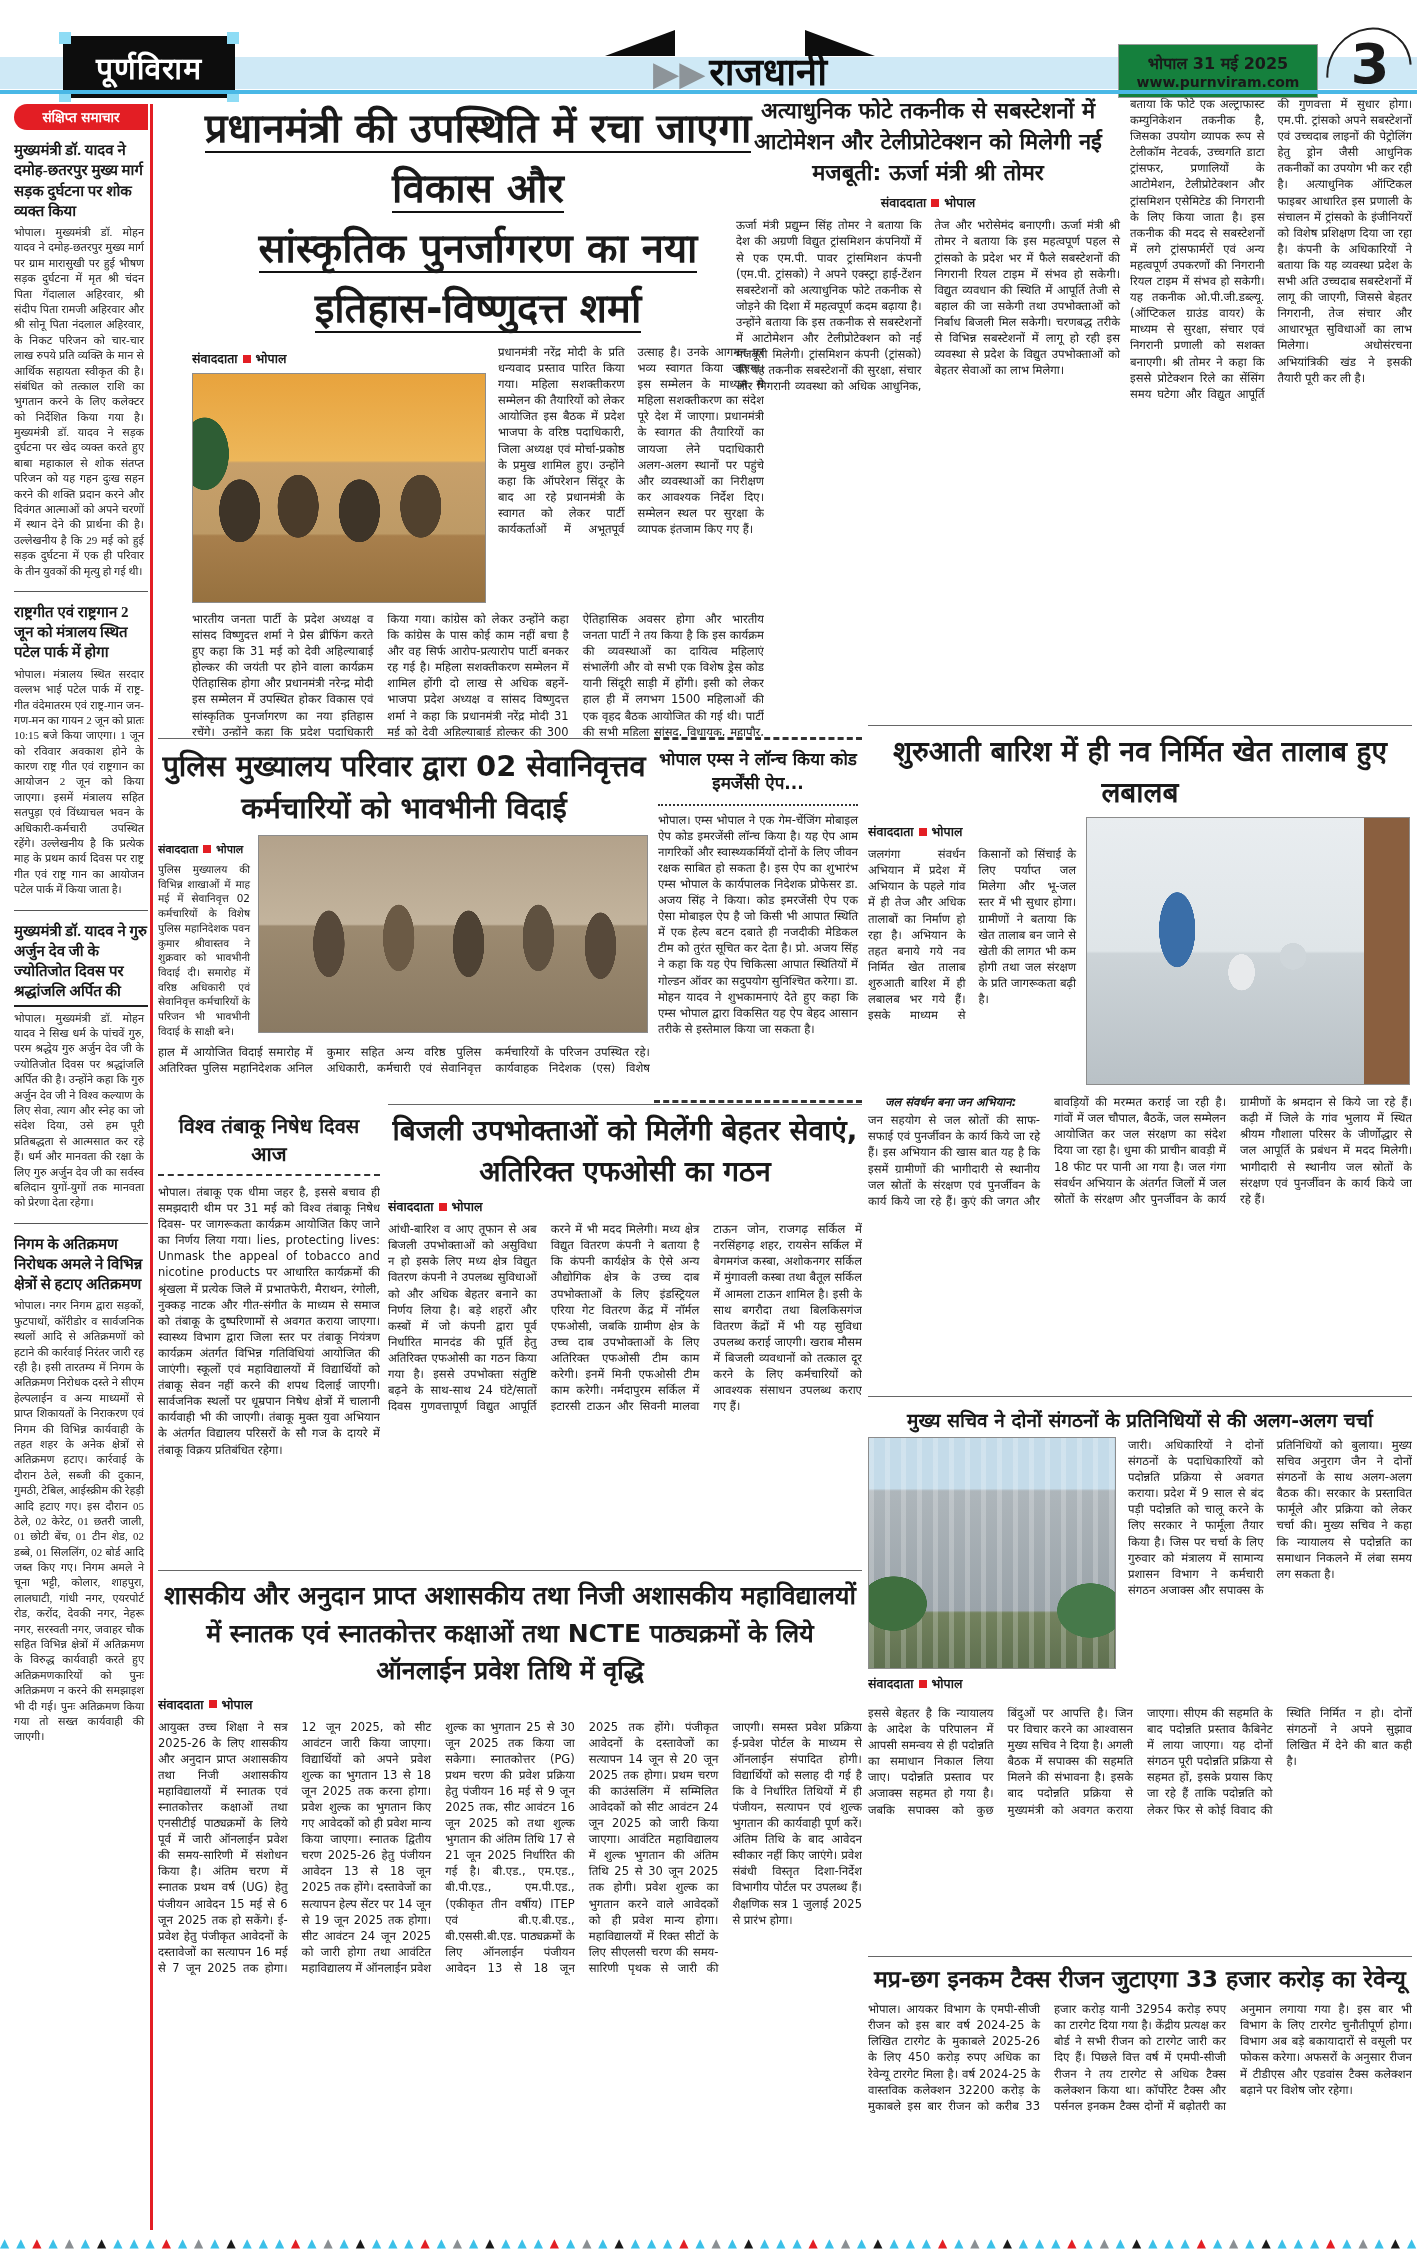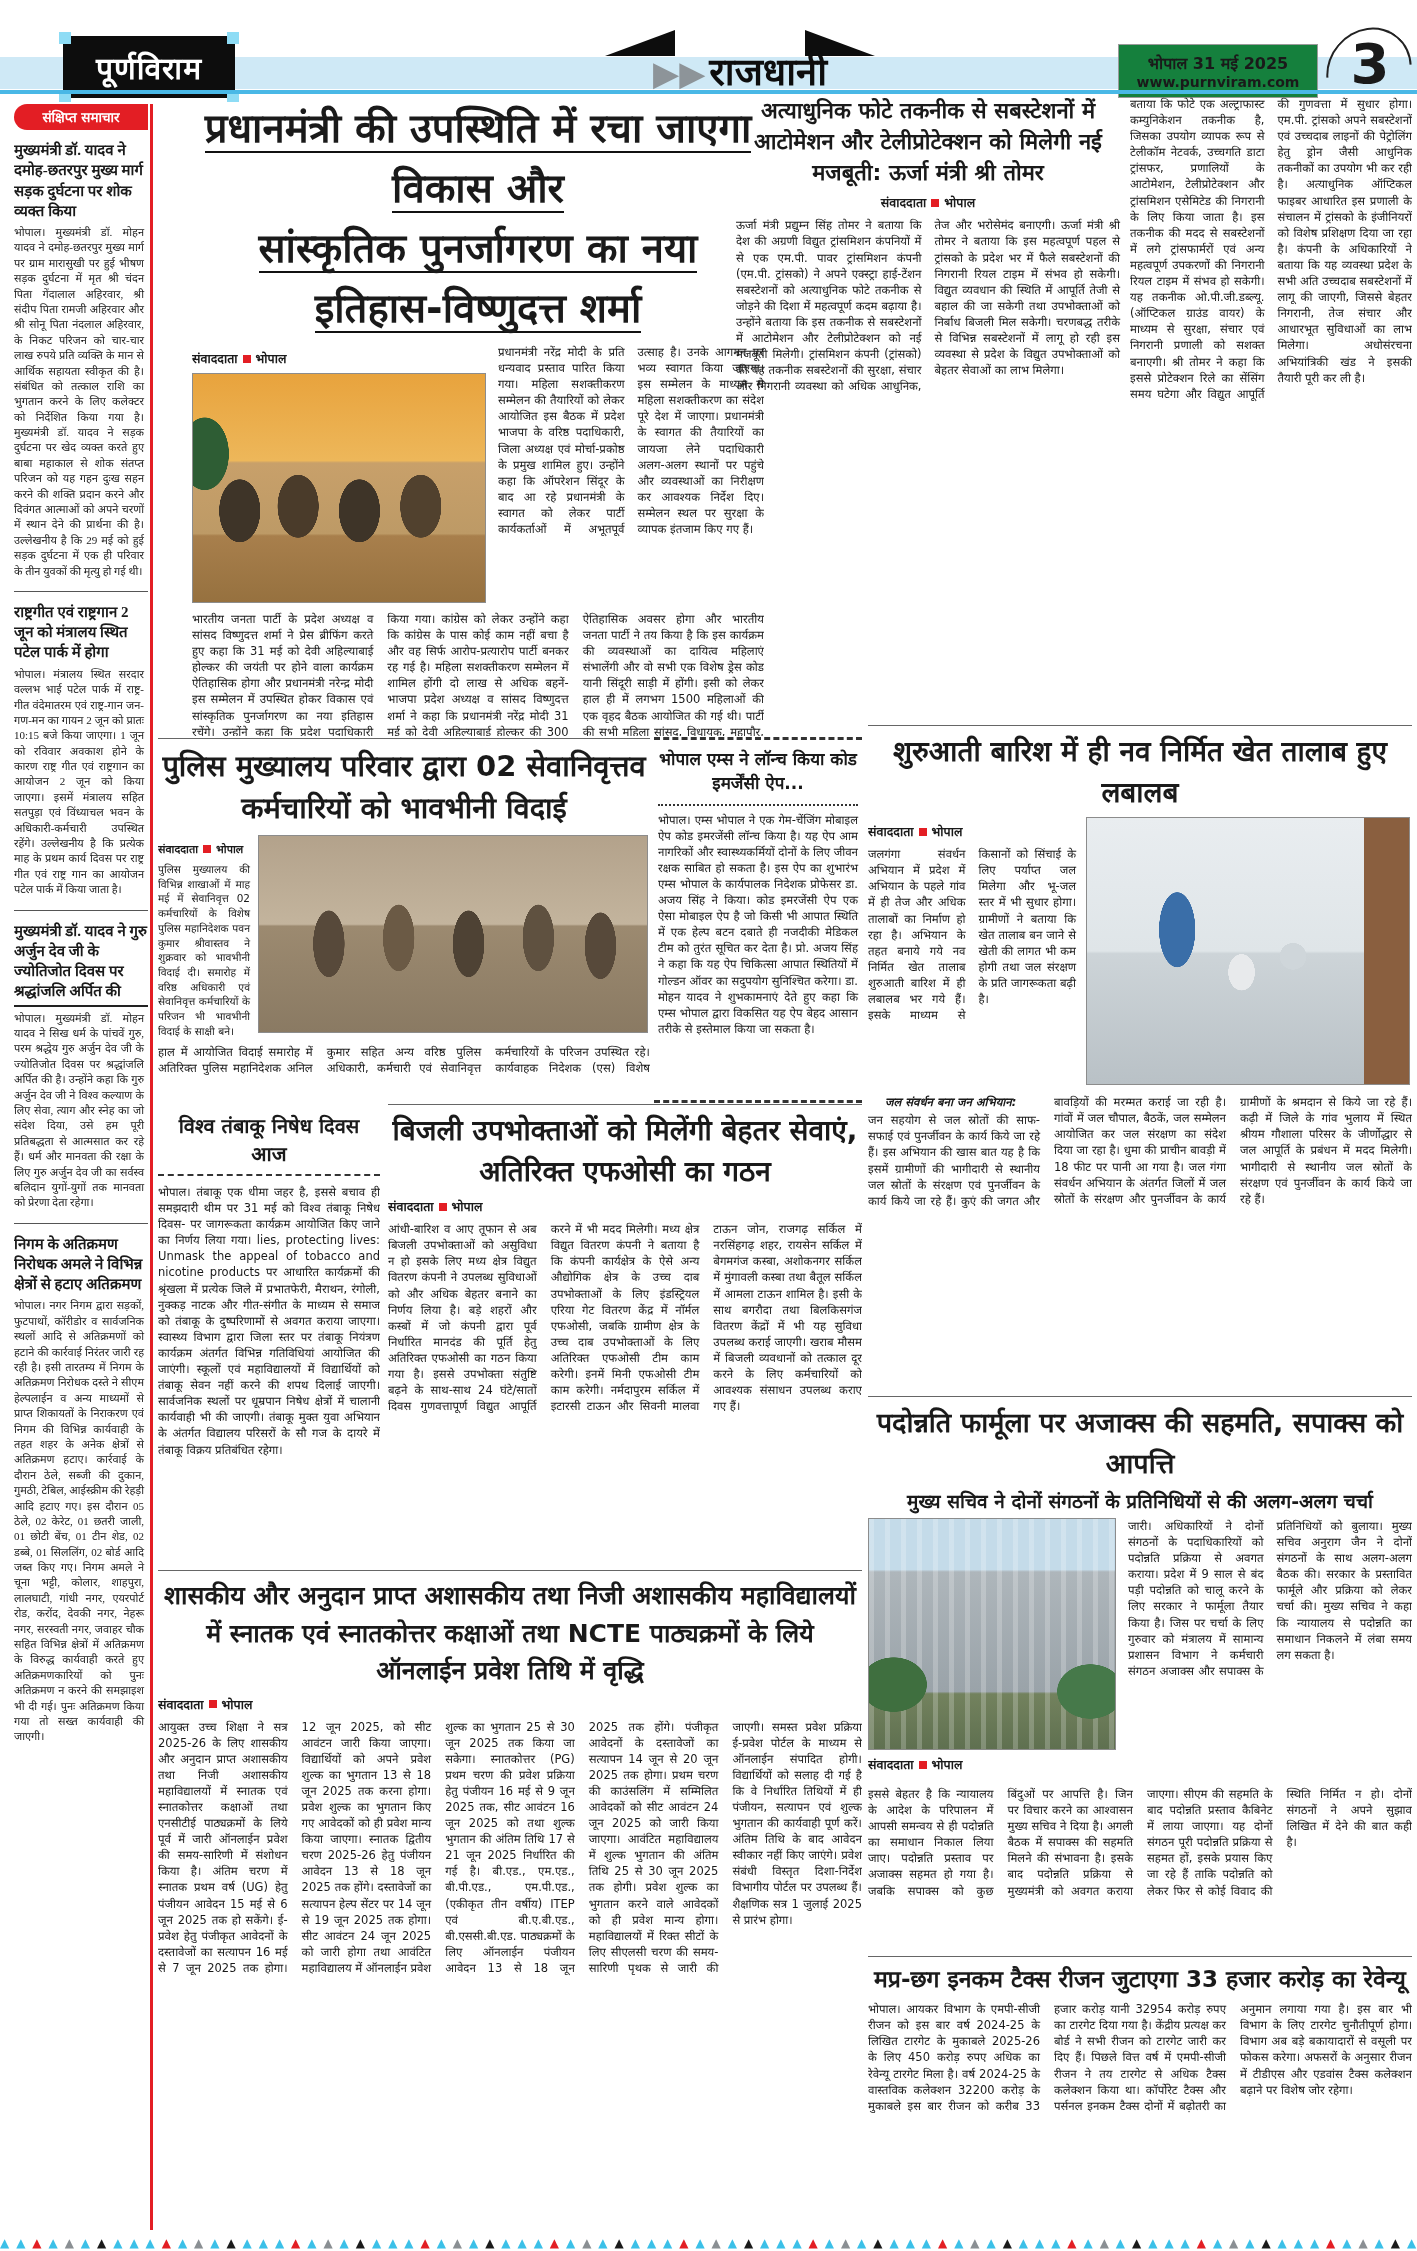--- a/index.html
+++ b/index.html
@@ -224,21 +224,20 @@
     <h2 class="hl-lg" style="font-size:28px;">बिजली उपभोक्ताओं को मिलेंगी बेहतर सेवाएं, अतिरिक्त एफओसी का गठन</h2>
     <div class="byline">
       <span>संवाददाता</span>
         <span class="sq"></span>
         <span>भोपाल</span>
     </div>
     <div class="body cols3" style="height:330px;">आंधी-बारिश व आए तूफान से अब बिजली उपभोक्ताओं को असुविधा न हो इसके लिए मध्य क्षेत्र विद्युत वितरण कंपनी ने उपलब्ध सुविधाओं को और अधिक बेहतर बनाने का निर्णय लिया है। बड़े शहरों और कस्बों में जो कंपनी द्वारा पूर्व निर्धारित मानदंड की पूर्ति हेतु अतिरिक्त एफओसी का गठन किया गया है। इससे उपभोक्ता संतुष्टि बढ़ने के साथ-साथ 24 घंटे/सातों दिवस गुणवत्तापूर्ण विद्युत आपूर्ति करने में भी मदद मिलेगी। मध्य क्षेत्र विद्युत वितरण कंपनी ने बताया है कि कंपनी कार्यक्षेत्र के ऐसे अन्य औद्योगिक क्षेत्र के उच्च दाब उपभोक्ताओं के लिए इंडस्ट्रियल एरिया गेट वितरण केंद्र में नॉर्मल एफओसी, जबकि ग्रामीण क्षेत्र के उच्च दाब उपभोक्ताओं के लिए अतिरिक्त एफओसी टीम काम करेगी। इनमें मिनी एफओसी टीम काम करेगी। नर्मदापुरम सर्किल में इटारसी टाऊन और सिवनी मालवा टाऊन जोन, राजगढ़ सर्किल में नरसिंहगढ़ शहर, रायसेन सर्किल में बेगमगंज कस्बा, अशोकनगर सर्किल में मुंगावली कस्बा तथा बैतूल सर्किल में आमला टाऊन शामिल है। इसी के साथ बगरौदा तथा बिलकिसगंज वितरण केंद्रों में भी यह सुविधा उपलब्ध कराई जाएगी। खराब मौसम में बिजली व्यवधानों को तत्काल दूर करने के लिए कर्मचारियों को आवश्यक संसाधन उपलब्ध कराए गए हैं।</div>
   </div>
 
   <div class="art rule-top" style="left:868px;top:1396px;width:544px;height:558px;">
-    <h2 class="hl-md" style="font-size:27px;">पदोन्नति फार्मूला पर अजाक्स की सहमति, सपाक्स को आपत्ति</h2>
     <div class="subhead-plain">मुख्य सचिव ने दोनों संगठनों के प्रतिनिधियों से की अलग-अलग चर्चा</div>
     <div class="flexrow" style="margin-top:4px;">
       <div style="width:248px;flex:none;">
         <div class="photo photo-building" style="width:248px;height:232px;"></div>
         <div class="byline">
           <span>संवाददाता</span>
             <span class="sq"></span>
             <span>भोपाल</span>
         </div>
       </div>

